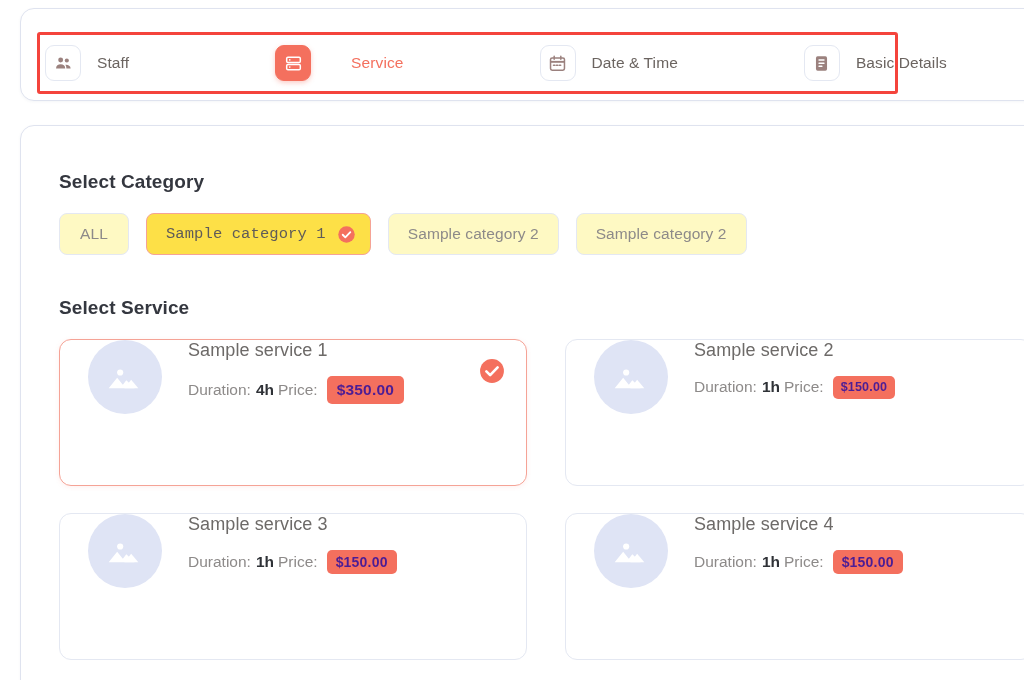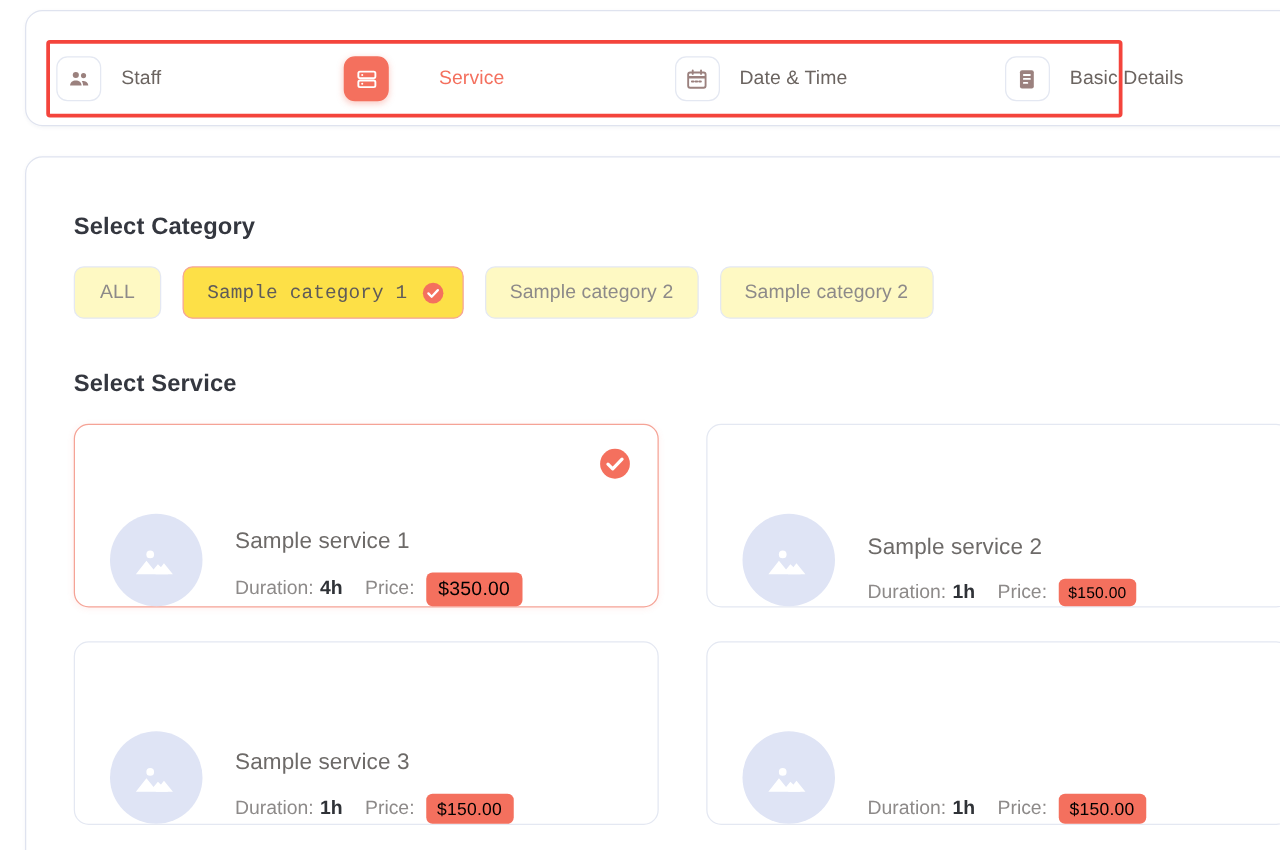--- a/index.html
+++ b/index.html
@@ -179,21 +179,21 @@
     row-gap: 27px;
   }
 
   .service-card {
     position: relative;
     height: 147px;
     border: 1px solid #e4e8f2;
     border-radius: 12px;
     background: #ffffff;
     display: flex;
-    align-items: flex-end;
+    align-items: flex-start;
     padding-left: 28px;
     cursor: pointer;
   }
 
   .service-card.selected {
     border-color: #f5a396;
     box-shadow: 0 1px 5px rgba(244,112,94,0.10);
   }
 
   .service-thumb {
@@ -229,27 +229,27 @@
     color: #8d8a89;
     white-space: nowrap;
   }
 
   .meta-duration-value {
     color: #2f3237;
     font-weight: 700;
     margin-left: 5px;
   }
 
-  .meta-price-label { margin-left: 18px; }
+  .meta-price-label { margin-left: 4px; }
 
   .price-badge {
     margin-left: 9px;
     background: #f4705e;
-    color: #000000;
-    font-weight: 400;
+    color: #4c1d95;
+    font-weight: 700;
     border-radius: 5px;
     padding: 5px 9px;
     font-size: 14px;
     line-height: 1;
     letter-spacing: 0.2px;
   }
 
   .price-badge.big { font-size: 15.5px; padding: 6px 10px; }
   .price-badge.small { font-size: 12.5px; padding: 5px 8px; }
 
@@ -433,20 +433,21 @@
 
       <div class="service-card">
         <div class="service-thumb">
           <svg width="40" height="40" viewBox="0 0 24 24" fill="#ffffff">
             <circle cx="9.1" cy="9.3" r="1.85"></circle>
             <path d="M2.2 18.8l5.1-6.4 3.4 4.2 2.1-2.6 5.0 4.8z"></path>
             <path d="M11.6 18.8l4.1-5.2 4.3 5.2z"></path>
           </svg>
         </div>
         <div class="service-body">
+          <div class="service-name">Sample service 4</div>
           <div class="service-meta">
             <span>Duration:</span>
             <span class="meta-duration-value">1h</span>
             <span class="meta-price-label">Price:</span>
             <span class="price-badge">$150.00</span>
           </div>
         </div>
       </div>
 
     </div>

